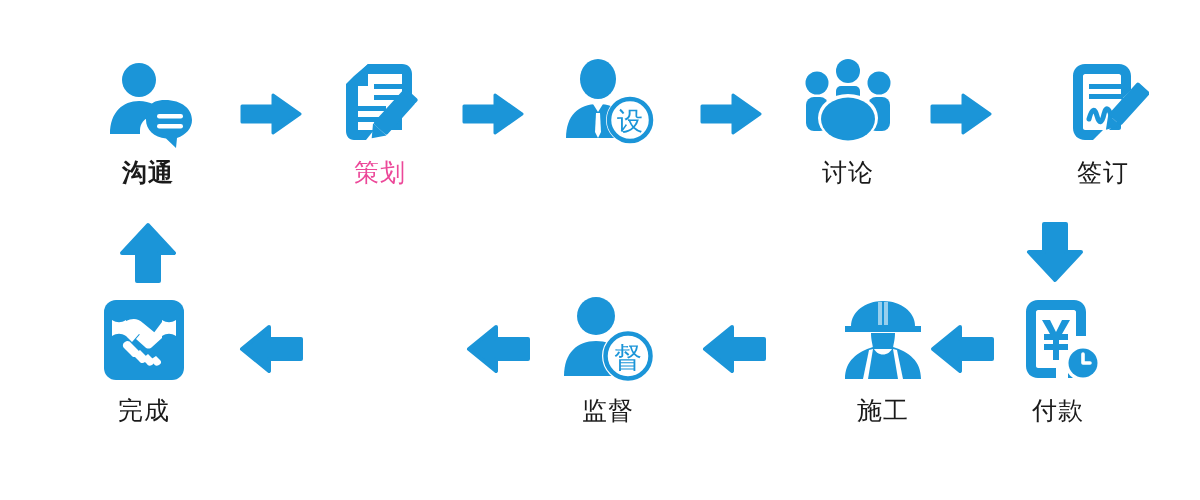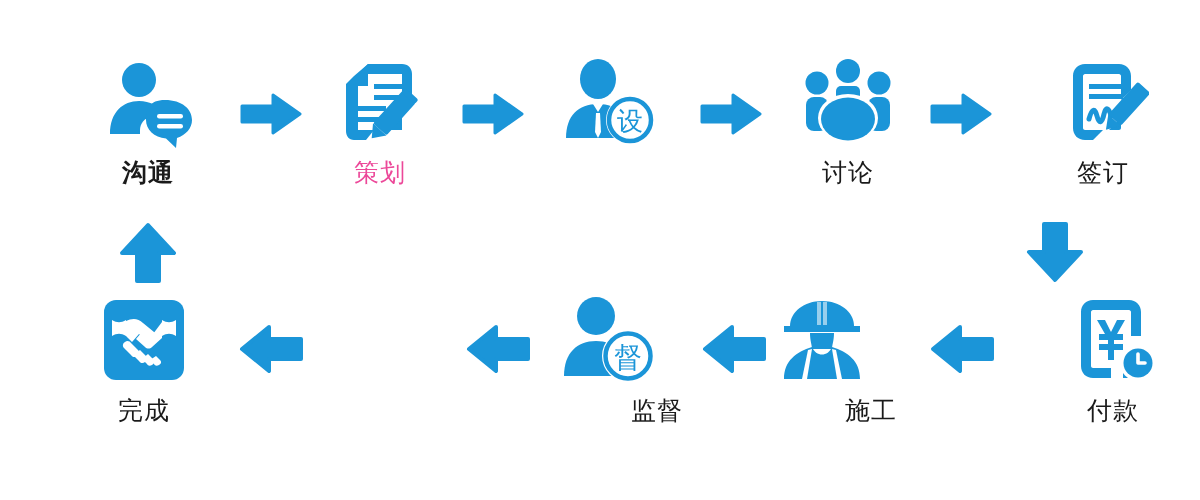--- a/index.html
+++ b/index.html
@@ -211,30 +211,30 @@
   <div class="step row-bottom" style="left:533px;">
     <div class="step-icon">
       <svg width="96" height="92" viewBox="0 0 96 92" aria-hidden="true">
         <circle cx="36" cy="22" r="19" fill="#1b95d8"></circle>
         <path d="M4 82 C4 59 17 47 36 47 C55 47 68 59 68 82 Z" fill="#1b95d8"></path>
         <circle cx="68" cy="62" r="26" fill="#ffffff"></circle>
         <circle cx="68" cy="62" r="22.5" fill="none" stroke="#1b95d8" stroke-width="4.5"></circle>
         <text x="68" y="73" font-size="28" font-family="'DejaVu Sans','Liberation Sans',sans-serif" fill="#1b95d8" text-anchor="middle">督</text>
       </svg>
     </div>
-    <div class="step-label" style="color: rgb(26, 26, 26); text-align: right;">监督</div>
+    <div class="step-label" style="color: rgb(26, 26, 26);">监督</div>
   </div>
 
   <div class="arrow" style="left:702px; top:324px;">
     <svg width="64" height="50" viewBox="0 0 64 50">
       <path d="M62 15 L30 15 L30 3 L3 25 L30 47 L30 35 L62 35 Z" fill="#1b95d8" stroke="#1b95d8" stroke-width="4" stroke-linejoin="round"></path>
     </svg>
   </div>
 
-  <div class="step row-bottom" style="left:747px;text-align:right;">
+  <div class="step row-bottom" style="left:808px;">
     <div class="step-icon">
       <svg width="92" height="90" viewBox="0 0 92 90" aria-hidden="true">
         <path d="M14 31 C14 17 28 6 46 6 C64 6 78 17 78 31 Z" fill="#1b95d8"></path>
         <path d="M8 31 L84 31 L84 37 L8 37 Z" fill="#1b95d8"></path>
         <path d="M41 7 L45 7 L45 30 L41 30 Z" fill="#ffffff" opacity="0.55"></path>
         <path d="M47 7 L51 7 L51 30 L47 30 Z" fill="#ffffff" opacity="0.55"></path>
         <path d="M34 38 C34 46 36 50 36 54 L56 54 C56 50 58 46 58 38 Z" fill="#1b95d8"></path>
         <path d="M36 52 C20 57 8 66 8 84 L84 84 C84 66 72 57 56 52 C52 62 40 62 36 52 Z" fill="#1b95d8"></path>
         <path d="M36 54 L31 84 L26 84 L32 55 Z" fill="#ffffff"></path>
         <path d="M56 54 L61 84 L66 84 L60 55 Z" fill="#ffffff"></path>
@@ -242,21 +242,21 @@
     </div>
     <div class="step-label" style="color: rgb(26, 26, 26);">施工</div>
   </div>
 
   <div class="arrow" style="left:930px; top:324px;">
     <svg width="64" height="50" viewBox="0 0 64 50">
       <path d="M62 15 L30 15 L30 3 L3 25 L30 47 L30 35 L62 35 Z" fill="#1b95d8" stroke="#1b95d8" stroke-width="4" stroke-linejoin="round"></path>
     </svg>
   </div>
 
-  <div class="step row-bottom" style="left:1038px;text-align:center;">
+  <div class="step row-bottom" style="left:983px;text-align:center;">
     <div class="step-icon">
       <svg width="92" height="92" viewBox="0 0 92 92" aria-hidden="true">
         <path d="M14 18 C14 11 19 6 26 6 L62 6 C69 6 74 11 74 18 L74 42 L64 42 L64 18 C64 17 63 16 62 16 L26 16 C25 16 24 17 24 18 L24 72 C24 73 25 74 26 74 L44 74 L44 84 L26 84 C19 84 14 79 14 72 Z" fill="#1b95d8"></path>
         <path d="M56 74 L64 74 L64 66 L74 66 L74 72 C74 79 69 84 62 84 L56 84 Z" fill="#1b95d8"></path>
         <path d="M30 26 L38 26 L44 38 L50 26 L58 26 L50 40 L56 40 L56 46 L47 46 L47 50 L56 50 L56 56 L47 56 L47 66 L41 66 L41 56 L32 56 L32 50 L41 50 L41 46 L32 46 L32 40 L38 40 Z" fill="#1b95d8"></path>
         <circle cx="71" cy="69" r="18" fill="#ffffff"></circle>
         <circle cx="71" cy="69" r="14.5" fill="#1b95d8"></circle>
         <path d="M71 60 L71 69 L78 69" fill="none" stroke="#ffffff" stroke-width="3.6" stroke-linecap="round" stroke-linejoin="round"></path>
       </svg>
     </div>

